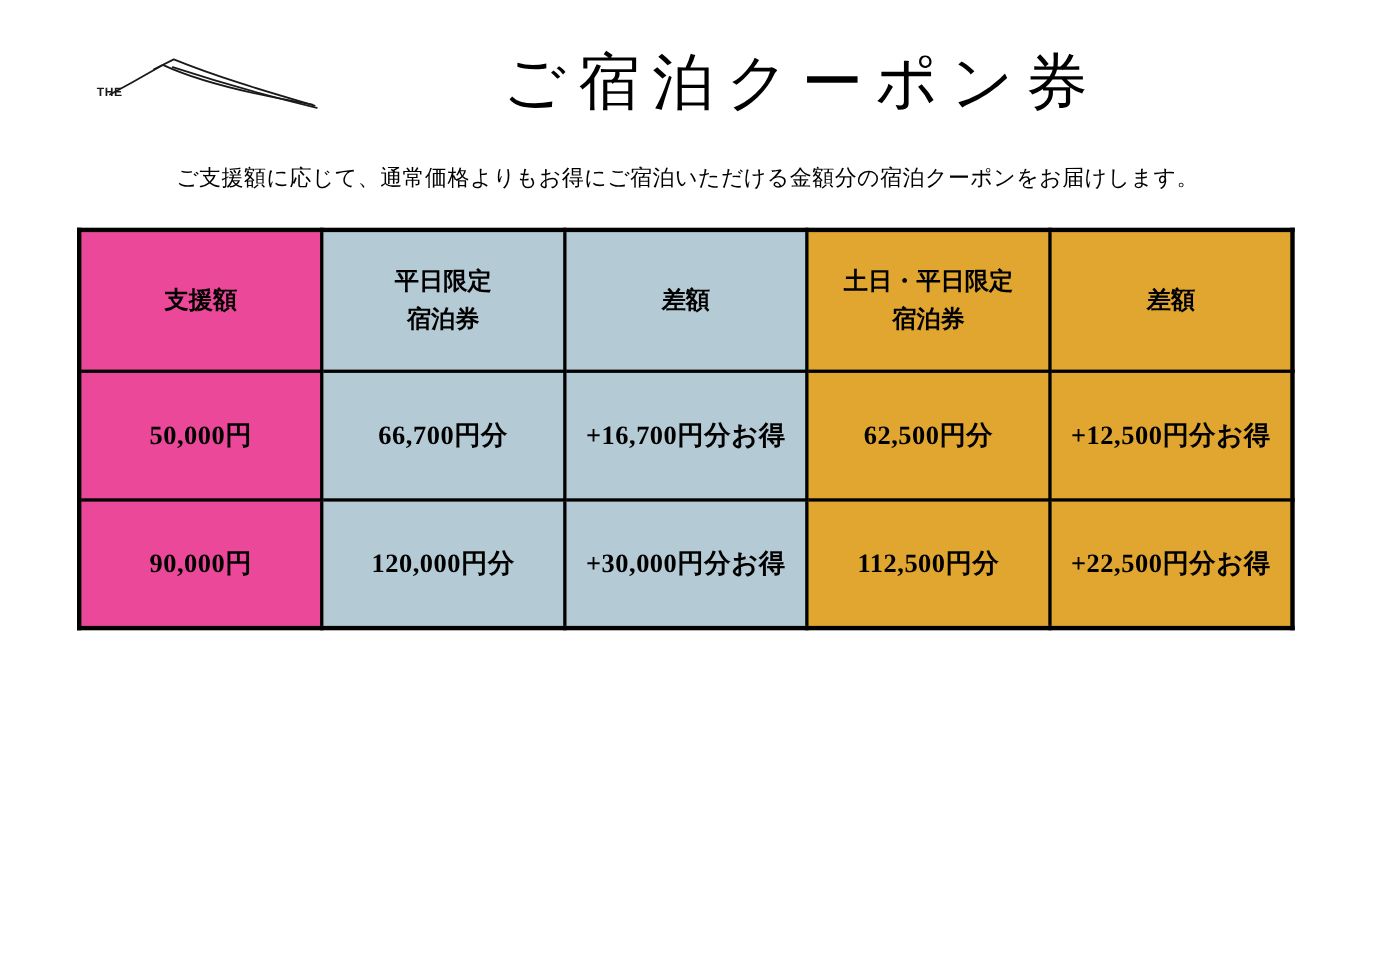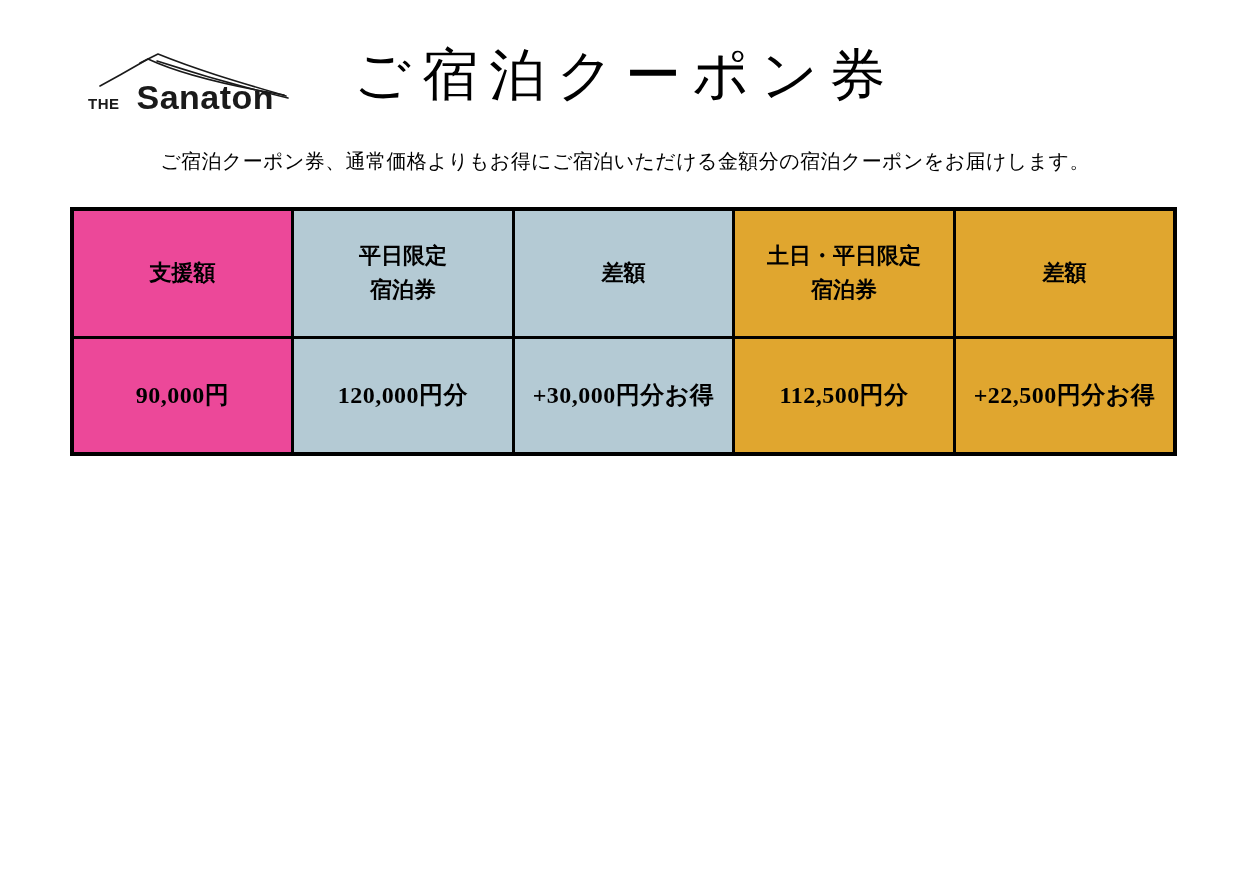--- a/index.html
+++ b/index.html
@@ -42,36 +42,36 @@
     left: 0;
     top: 30px;
     display: flex;
     align-items: baseline;
     white-space: nowrap;
     font-family: "Liberation Sans", "DejaVu Sans", sans-serif;
     font-weight: 700;
     color: #1a1a1a;
   }
   .logo-the {
-    font-size: 15px;
+    font-size: 11px;
     letter-spacing: 0.5px;
-    margin-right: 17px;
+    margin-right: 3px;
   }
   .logo-name {
     font-size: 34px;
     letter-spacing: 0.5px;
   }
 
   
   .title {
     position: absolute;
     left: 250px;
     right: 250px;
     top: 38px;
-    text-align: center;
+    text-align: right;
     font-size: 56px;
     font-weight: 400;
     letter-spacing: 0.2em;
     white-space: nowrap;
   }
   .subtitle {
     position: absolute;
     left: 0;
     right: 0;
     top: 148px;
@@ -119,42 +119,48 @@
 <div class="page">
 
   <div class="logo">
     <svg width="188" height="50" viewBox="0 0 188 50" fill="none" stroke="#1a1a1a" stroke-width="1.6" stroke-linejoin="round" stroke-linecap="round">
       <path d="M0,36 L20,25 L48,9 C80,24 125,35 184,45"></path>
       <path d="M40,13 L58,4 C100,21 142,33 186,46"></path>
       <path d="M57,11 C103,26 146,38 188,48"></path>
     </svg>
     <div class="logo-text">
       <span class="logo-the">THE</span>
-      <span class="logo-name">Sanaton</span>
     </div>
   </div>
 
   <h1 class="title">ご宿泊クーポン券</h1>
 
-  <p class="subtitle">ご宿泊クーポン券、通常価格よりもお得にご宿泊いただける金額分の宿泊クーポンをお届けします。</p>
+  <p class="subtitle">ご支援額に応じて、通常価格よりもお得にご宿泊いただける金額分の宿泊クーポンをお届けします。</p>
 
   <table class="coupon">
     <thead>
       <tr>
         <th class="c-plain">支援額</th>
         <th class="c-weekday">平日限定
 宿泊券</th>
         <th class="c-weekday">差額</th>
         <th class="c-weekend">土日・平日限定
 宿泊券</th>
         <th class="c-weekend">差額</th>
       </tr>
     </thead>
     <tbody>
       <tr>
+        <td class="c-plain">50,000円</td>
+        <td class="c-weekday">66,700円分</td>
+        <td class="c-weekday">+16,700円分お得</td>
+        <td class="c-weekend">62,500円分</td>
+        <td class="c-weekend">+12,500円分お得</td>
+      </tr>
+      <tr>
         <td class="c-plain">90,000円</td>
         <td class="c-weekday">120,000円分</td>
         <td class="c-weekday">+30,000円分お得</td>
         <td class="c-weekend">112,500円分</td>
         <td class="c-weekend">+22,500円分お得</td>
       </tr>
     </tbody>
   </table>
 
 </div>

